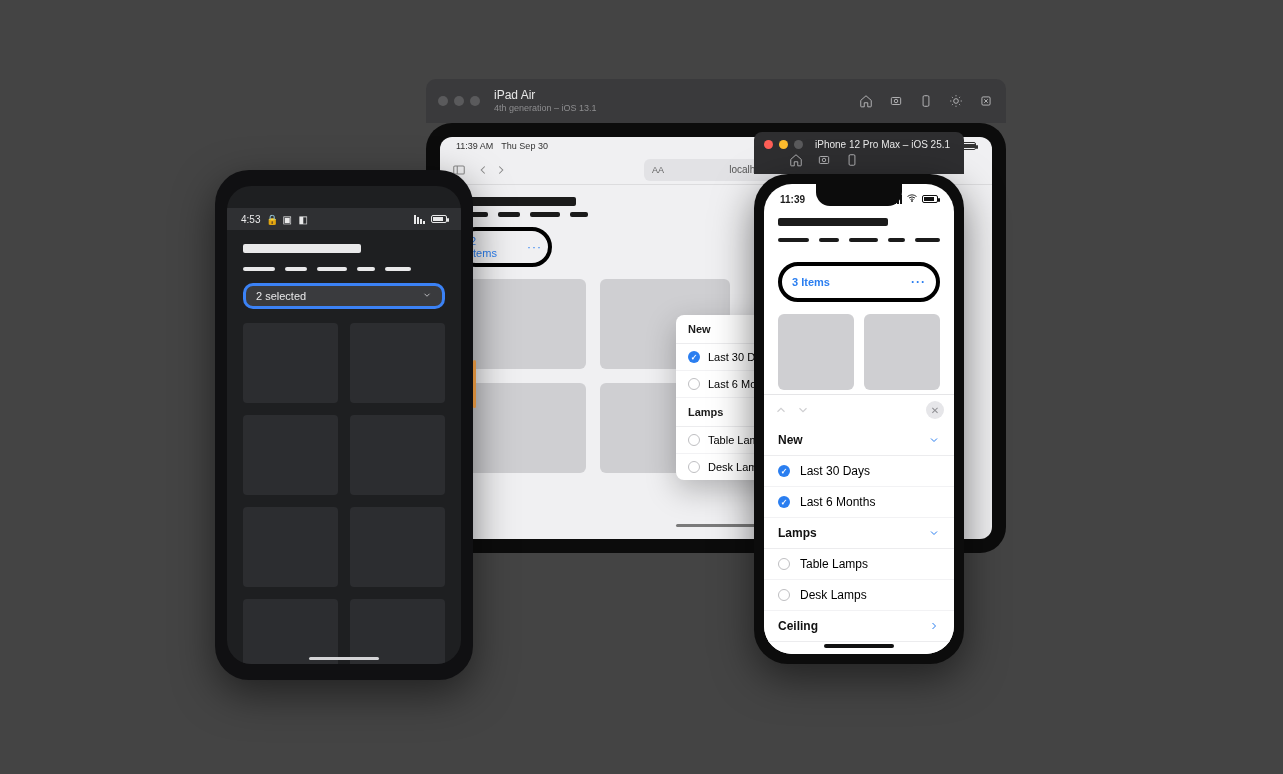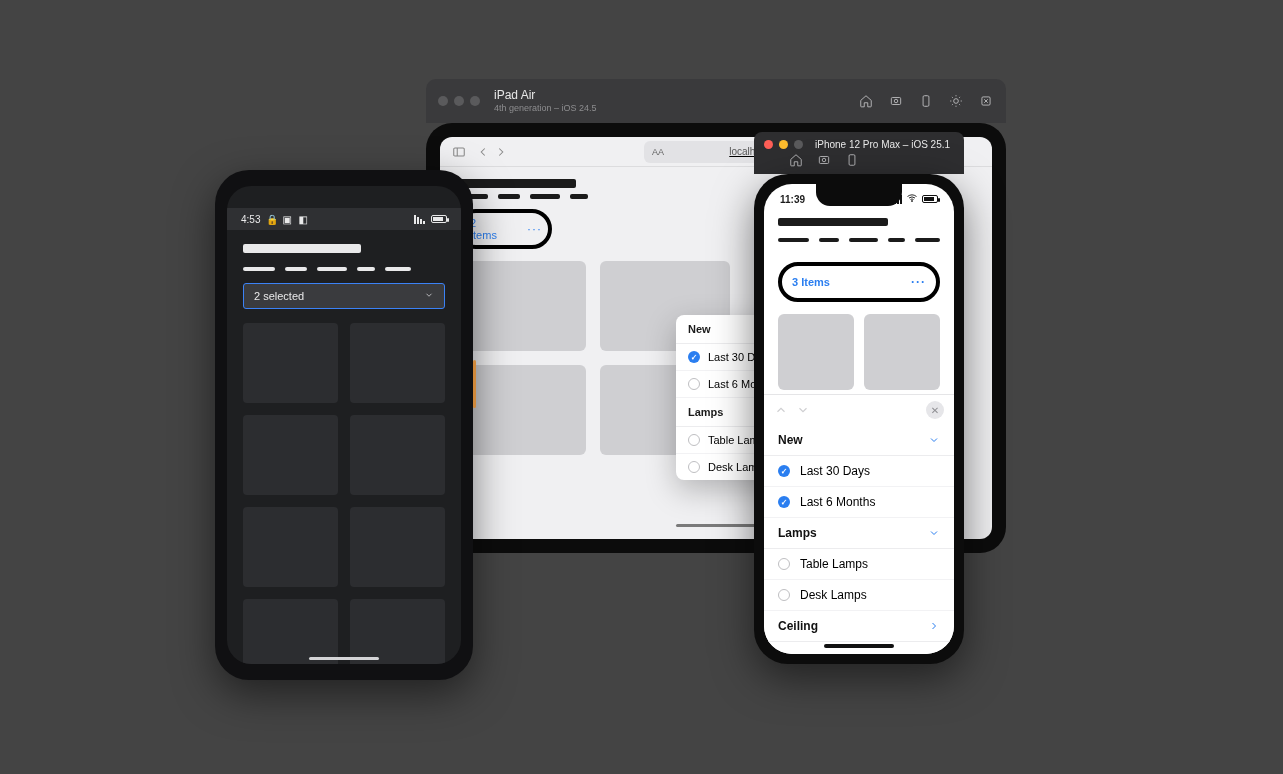--- a/index.html
+++ b/index.html
@@ -50,21 +50,20 @@
     overflow:hidden;
   }
   .ipad-statusbar{
     height:18px; display:flex; align-items:center; padding:0 16px;
     font-size:9px; color:#333; gap:8px;
   }
   .ipad-statusbar .sb-right{ margin-left:auto; display:flex; gap:6px; align-items:center;}
   .ipad-safari-toolbar{
     height:30px; display:flex; align-items:center; padding:0 12px; gap:10px;
     border-bottom:1px solid #dcdcde;
-    text-decoration:underline;
   }
   .safari-icon{ width:14px; height:14px; display:flex;align-items:center;justify-content:center;color:#888;}
   .safari-icon svg{width:14px;height:14px;stroke:#888;fill:none;stroke-width:1.8;}
   .safari-chevrons{ display:flex; gap:4px; color:#bbb;}
   .safari-url{
     margin:0 auto;
     height:22px; width:210px;
     background:#e2e2e5;
     border-radius:6px;
     display:flex; align-items:center; justify-content:center;
@@ -218,22 +217,22 @@
   .and-ico{ width:10px;height:10px; }
   .android-body{ padding:14px 16px 0 16px;}
   .android-body .bar{ background:#e9e9ea;}
   .android-body .bar.b1{ width:118px;height:9px;}
   .android-body .subbar-row{ margin-top:8px;}
   .android-body .subbar-row .bar{height:4px;}
   .android-select{
     margin-top:12px;
     height:26px;
     background:#3a3b3e;
-    border:1px solid #3b82f6;
-    border-radius:3px;
+    border:3px solid #3b82f6;
+    border-radius:10px;
     display:flex;align-items:center;justify-content:space-between;
     padding:0 10px;
     font-size:11px;color:#e9e9ea;
     cursor:pointer;
   }
   .android-select .caret svg{width:10px;height:10px;stroke:#cfcfd2;fill:none;stroke-width:2;}
   .android-grid{ margin-top:14px; display:grid; grid-template-columns:1fr 1fr; grid-auto-rows:80px; gap:12px;}
   .android-grid .cell{ background:#2c2d30; border-radius:4px;}
   .android-home-ind{ position:absolute;left:50%;bottom:20px;transform:translateX(-50%);width:70px;height:3px;background:#d4d4d6;border-radius:3px;}
 
@@ -251,21 +250,21 @@
 <div class="stage">
 
   <div class="ipad-titlebar">
     <div class="traffic">
         <span></span>
         <span></span>
         <span></span>
       </div>
     <div class="titleblock">
       <span class="main">iPad Air</span>
-      <span class="sub">4th generation – iOS 24.5</span>
+      <span class="sub">4th generation – iOS 13.1</span>
     </div>
     <div class="tb-icons">
       <span class="tb-icon">
           <svg viewBox="0 0 24 24">
             <path d="M3 11l9-8 9 8v10a1 1 0 0 1-1 1h-5v-7h-6v7H4a1 1 0 0 1-1-1z"></path>
           </svg>
         </span>
       <span class="tb-icon">
           <svg viewBox="0 0 24 24">
             <rect x="4" y="6" width="16" height="12" rx="2"></rect>
@@ -288,20 +287,34 @@
           <svg viewBox="0 0 24 24">
             <rect x="5" y="5" width="14" height="14" rx="2"></rect>
             <path d="M9 9l6 6M15 9l-6 6"></path>
           </svg>
         </span>
     </div>
   </div>
 
   <div class="ipad">
     <div class="ipad-inner">
+      <div class="ipad-statusbar">
+        <span>11:39 AM</span>
+        <span>Thu Sep 30</span>
+        <span class="sb-right" style="color:#333">
+          <span class="wifi-ic"><svg viewBox="0 0 24 24">
+                <path d="M3 9a15 15 0 0 1 18 0M6 12a10 10 0 0 1 12 0M9 15a5 5 0 0 1 6 0"></path>
+                <circle cx="12" cy="18" r="1" fill="currentColor"></circle>
+              </svg></span>
+          <span style="font-size:9px">100%</span>
+          <span class="batt">
+              <i style="width:90%"></i>
+            </span>
+        </span>
+      </div>
       <div class="ipad-safari-toolbar">
         <span class="safari-icon">
             <svg viewBox="0 0 24 24">
               <rect x="3" y="5" width="18" height="14" rx="2"></rect>
               <path d="M9 5v14"></path>
             </svg>
           </span>
         <span class="safari-chevrons">
           <span class="safari-icon">
               <svg viewBox="0 0 24 24">

